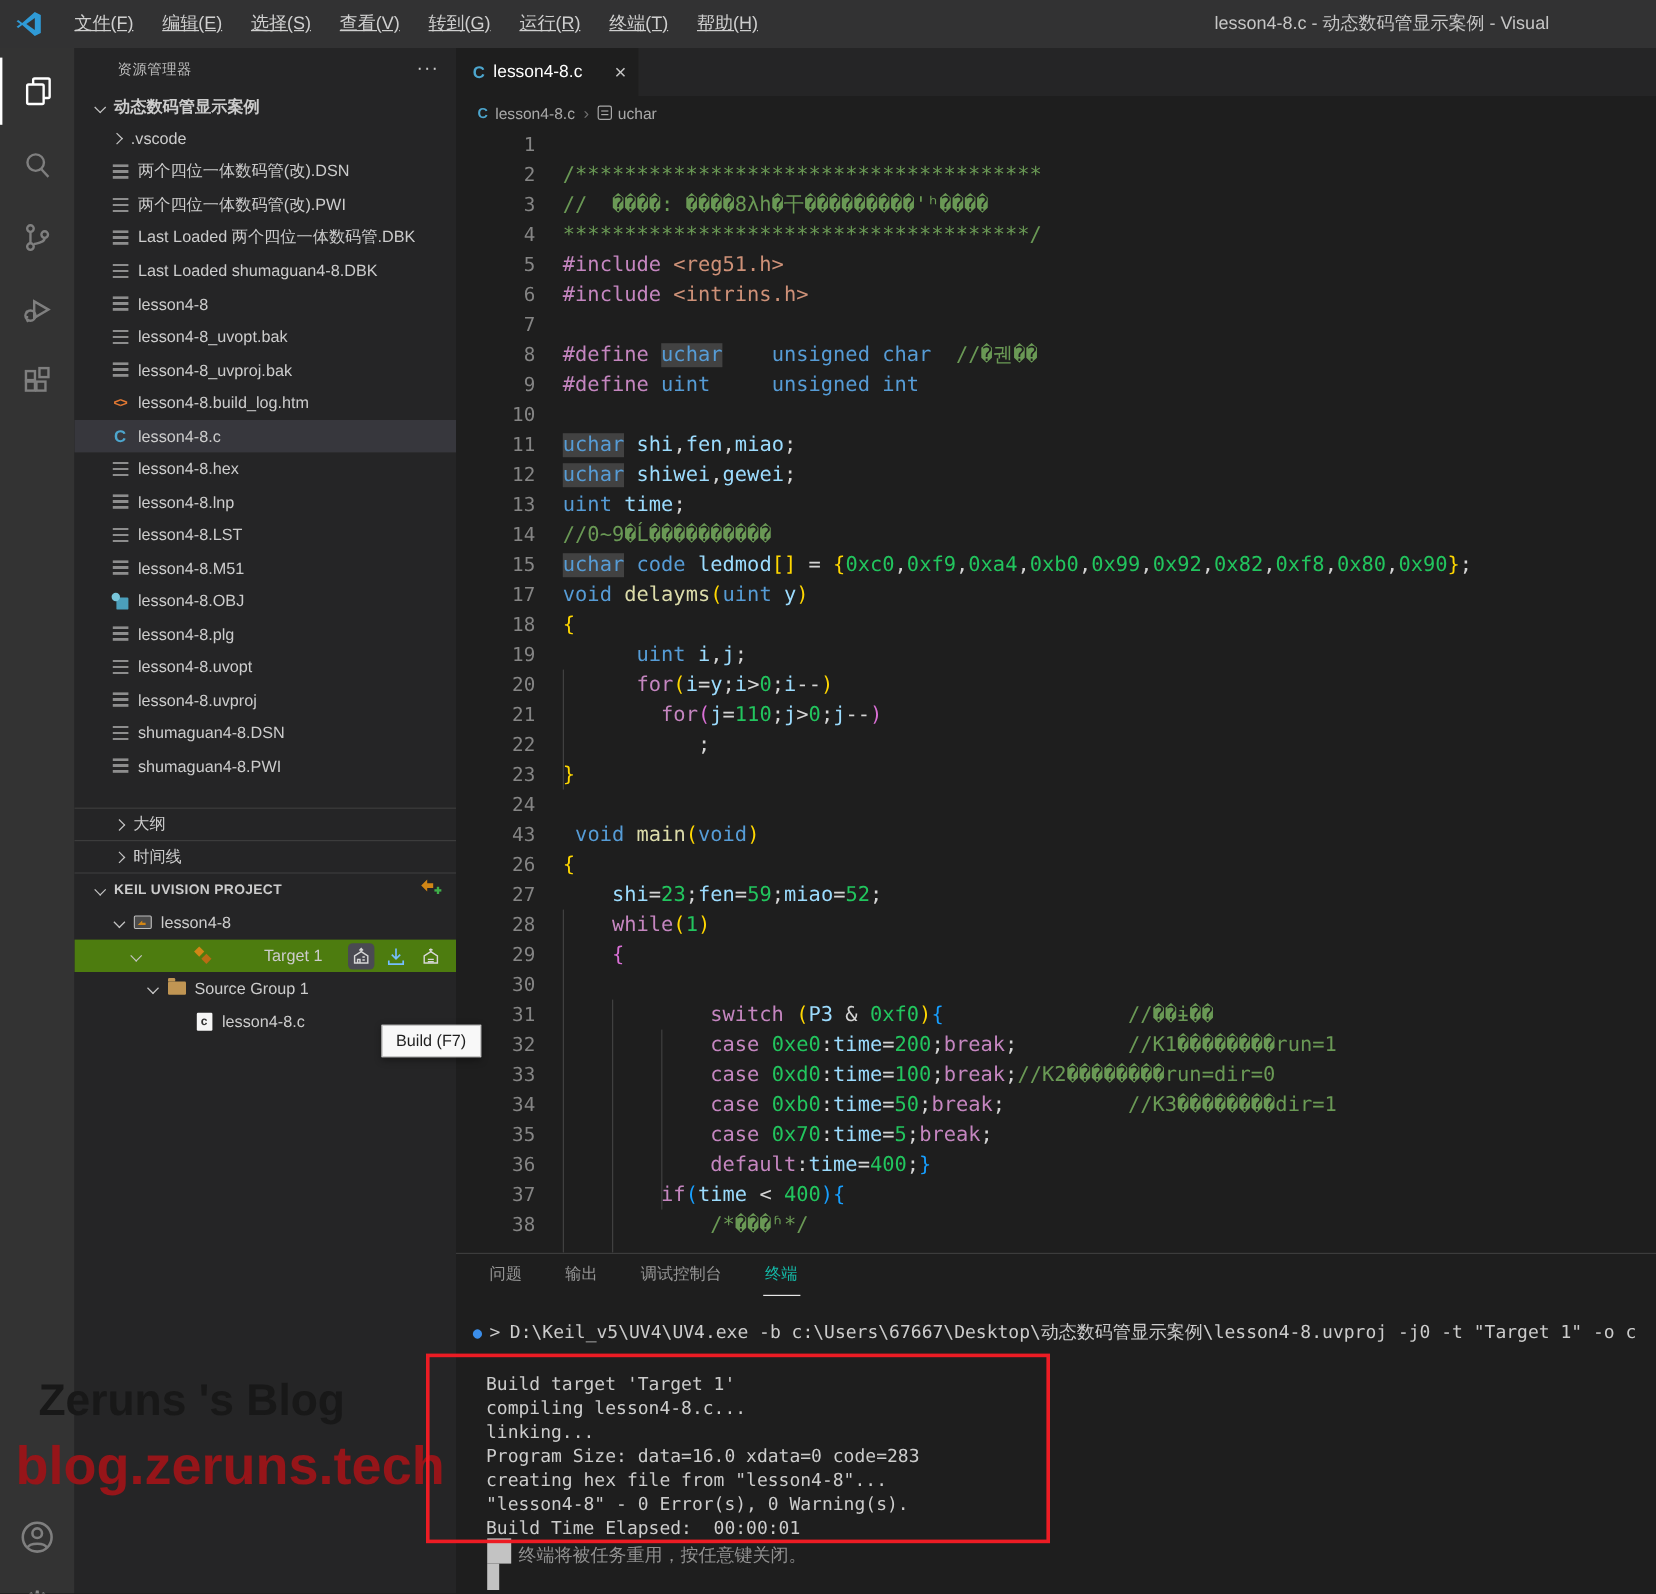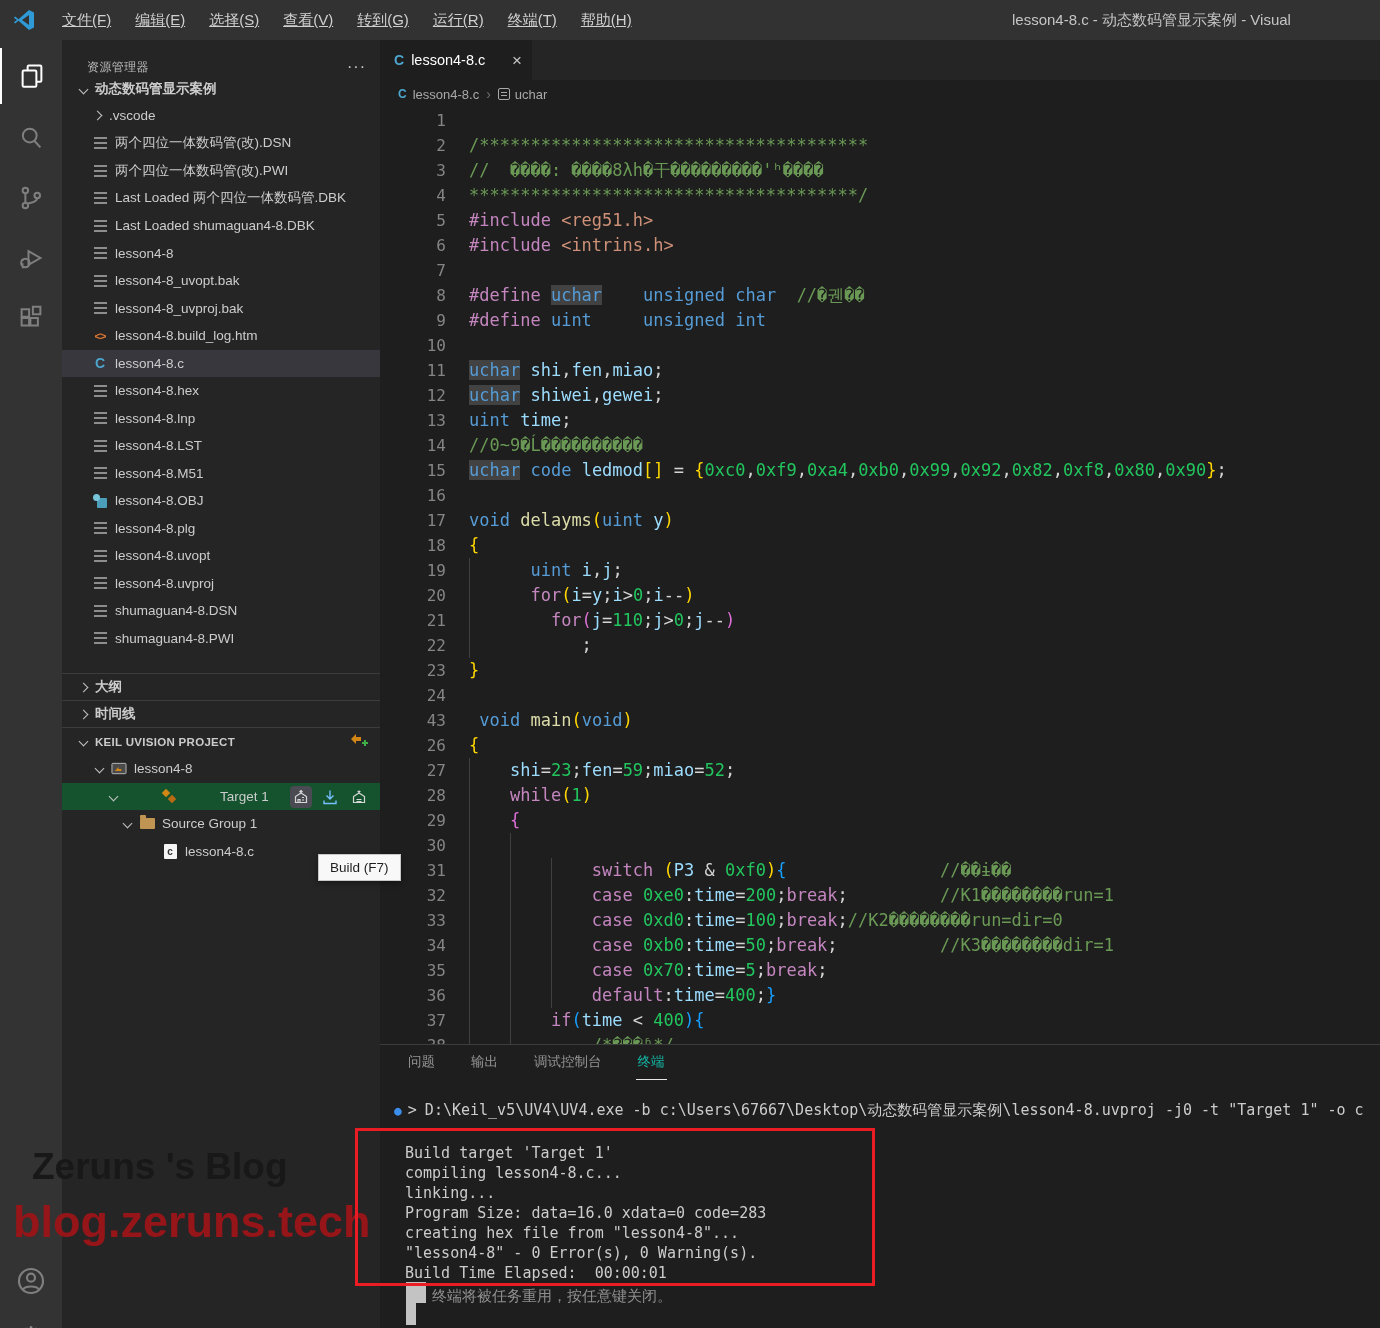--- a/index.html
+++ b/index.html
@@ -22,37 +22,37 @@
   .act-item { position:absolute; left:0; width:62px; height:56px;
               display:flex; align-items:center; justify-content:center; }
   .act-item.active { border-left:2px solid #ffffff; }
   .act-item svg { stroke:#7f7f7f; fill:none; stroke-width:1.6; }
   .act-item.active svg { stroke:#ffffff; }
   .gear-glyph { font-size:27px; color:#8a8a8a; font-family:"DejaVu Sans",sans-serif; }
 
   
   .sidebar { position:absolute; left:62px; top:40px; width:318px; height:1288px;
              background:#252526; z-index:4; font-size:13.5px; }
-  .sb-header { height:36px; display:flex; align-items:flex-end; padding:0 14px 0 25px;
+  .sb-header { height:36px; display:flex; align-items:center; padding:0 14px 0 36px;
                color:#bbbbbb; font-size:12px; letter-spacing:.4px; }
   .sb-header .more { margin-left:auto; font-size:16px; letter-spacing:1px; color:#cccccc; cursor:pointer; }
   .row { display:flex; align-items:center; height:27.5px; white-space:nowrap; cursor:pointer; }
   .row.bold { font-weight:bold; }
   .chev { display:inline-block; width:7px; height:7px; border-right:1.4px solid #c5c5c5;
           border-bottom:1.4px solid #c5c5c5; transform:rotate(-45deg); margin-right:8px; flex:none; }
   .chev.down { transform:rotate(45deg); }
   .root-row { padding-left:18px; height:26px; }
   .file-row { padding-left:30px; }
   .file-row.selected { background:#37373d; }
-  .sec-row { padding-left:18px; border-top:1px solid #3c3c3c; font-weight:bold; height:27px; }
+  .sec-row { padding-left:34px; border-top:1px solid #3c3c3c; font-weight:normal; height:27px; }
   .keil-header { padding-left:18px; border-top:1px solid #3c3c3c; font-weight:bold;
                  font-size:11.5px; height:28px; letter-spacing:.3px; display:flex; align-items:center; }
   .keil-header .hdr-ico { margin-left:auto; margin-right:12px; }
   .ktree-row { position:relative; }
-  .ktree-row.hl { background:#14532d;gap:36px; }
+  .ktree-row.hl { background:#4d7c0f;gap:36px; }
   .inline-actions { position:absolute; right:10px; top:3px; display:flex; gap:7px; }
   .inline-actions span { width:22px; height:22px; display:flex; align-items:center; justify-content:center; border-radius:4px; }
   .inline-actions span.hover { background:#4a4a52; }
 
   
   .tico { flex:none; margin-right:7px; display:inline-flex; align-items:center; justify-content:center; width:16px; height:16px; }
   .i-doc { width:13px; height:12px;
            background:repeating-linear-gradient(to bottom,#8d8d8d 0 2px,transparent 2px 5px);
            background-size:13px 12px; }
   .i-c { color:#4da6ce; font-weight:bold; font-size:14px; font-family:"Liberation Sans",sans-serif; }
@@ -412,21 +412,20 @@
       <div class="codeline"><span class="ln">6</span><span class="tok-k">#include</span><span class="tok-p"> </span><span class="tok-s">&lt;intrins.h&gt;</span></div>
       <div class="codeline"><span class="ln">7</span></div>
       <div class="codeline"><span class="ln">8</span><span class="tok-k">#define</span><span class="tok-p"> </span><span class="tok-h">uchar</span><span class="tok-p">    </span><span class="tok-t">unsigned</span><span class="tok-p"> </span><span class="tok-t">char</span><span class="tok-p">  </span><span class="tok-c">//�궨��</span></div>
       <div class="codeline"><span class="ln">9</span><span class="tok-k">#define</span><span class="tok-p"> </span><span class="tok-t">uint</span><span class="tok-p">     </span><span class="tok-t">unsigned</span><span class="tok-p"> </span><span class="tok-t">int</span></div>
       <div class="codeline"><span class="ln">10</span></div>
       <div class="codeline"><span class="ln">11</span><span class="tok-h">uchar</span><span class="tok-p"> </span><span class="tok-v">shi</span><span class="tok-p">,</span><span class="tok-v">fen</span><span class="tok-p">,</span><span class="tok-v">miao</span><span class="tok-p">;</span></div>
       <div class="codeline"><span class="ln">12</span><span class="tok-h">uchar</span><span class="tok-p"> </span><span class="tok-v">shiwei</span><span class="tok-p">,</span><span class="tok-v">gewei</span><span class="tok-p">;</span></div>
       <div class="codeline"><span class="ln">13</span><span class="tok-t">uint</span><span class="tok-p"> </span><span class="tok-v">time</span><span class="tok-p">;</span></div>
       <div class="codeline"><span class="ln">14</span><span class="tok-c">//0~9�Ĺ����������</span></div>
       <div class="codeline"><span class="ln">15</span><span class="tok-h">uchar</span><span class="tok-p"> </span><span class="tok-t">code</span><span class="tok-p"> </span><span class="tok-v">ledmod</span><span class="tok-b1">[]</span><span class="tok-p"> = </span><span class="tok-b1">{</span><span class="tok-n">0xc0</span><span class="tok-p">,</span><span class="tok-n">0xf9</span><span class="tok-p">,</span><span class="tok-n">0xa4</span><span class="tok-p">,</span><span class="tok-n">0xb0</span><span class="tok-p">,</span><span class="tok-n">0x99</span><span class="tok-p">,</span><span class="tok-n">0x92</span><span class="tok-p">,</span><span class="tok-n">0x82</span><span class="tok-p">,</span><span class="tok-n">0xf8</span><span class="tok-p">,</span><span class="tok-n">0x80</span><span class="tok-p">,</span><span class="tok-n">0x90</span><span class="tok-b1">}</span><span class="tok-p">;</span></div>
-      <div class="codeline"><span class="ln">16</span></div>
       <div class="codeline"><span class="ln">17</span><span class="tok-t">void</span><span class="tok-p"> </span><span class="tok-f">delayms</span><span class="tok-b1">(</span><span class="tok-t">uint</span><span class="tok-p"> </span><span class="tok-v">y</span><span class="tok-b1">)</span></div>
       <div class="codeline"><span class="ln">18</span><span class="tok-b1">{</span></div>
       <div class="codeline"><span class="ln">19</span><span class="tok-p">      </span><span class="tok-t">uint</span><span class="tok-p"> </span><span class="tok-v">i</span><span class="tok-p">,</span><span class="tok-v">j</span><span class="tok-p">;</span></div>
       <div class="codeline"><span class="ln">20</span><span class="tok-p">      </span><span class="tok-k">for</span><span class="tok-b1">(</span><span class="tok-v">i</span><span class="tok-p">=</span><span class="tok-v">y</span><span class="tok-p">;</span><span class="tok-v">i</span><span class="tok-p">&gt;</span><span class="tok-n">0</span><span class="tok-p">;</span><span class="tok-v">i</span><span class="tok-p">--</span><span class="tok-b1">)</span></div>
       <div class="codeline"><span class="ln">21</span><span class="tok-p">        </span><span class="tok-k">for</span><span class="tok-b2">(</span><span class="tok-v">j</span><span class="tok-p">=</span><span class="tok-n">110</span><span class="tok-p">;</span><span class="tok-v">j</span><span class="tok-p">&gt;</span><span class="tok-n">0</span><span class="tok-p">;</span><span class="tok-v">j</span><span class="tok-p">--</span><span class="tok-b2">)</span></div>
       <div class="codeline"><span class="ln">22</span><span class="tok-p">           ;</span></div>
       <div class="codeline"><span class="ln">23</span><span class="tok-b1">}</span></div>
       <div class="codeline"><span class="ln">24</span></div>
       <div class="codeline"><span class="ln">43</span><span class="tok-p"> </span><span class="tok-t">void</span><span class="tok-p"> </span><span class="tok-f">main</span><span class="tok-b1">(</span><span class="tok-t">void</span><span class="tok-b1">)</span></div>
       <div class="codeline"><span class="ln">26</span><span class="tok-b1">{</span></div>

